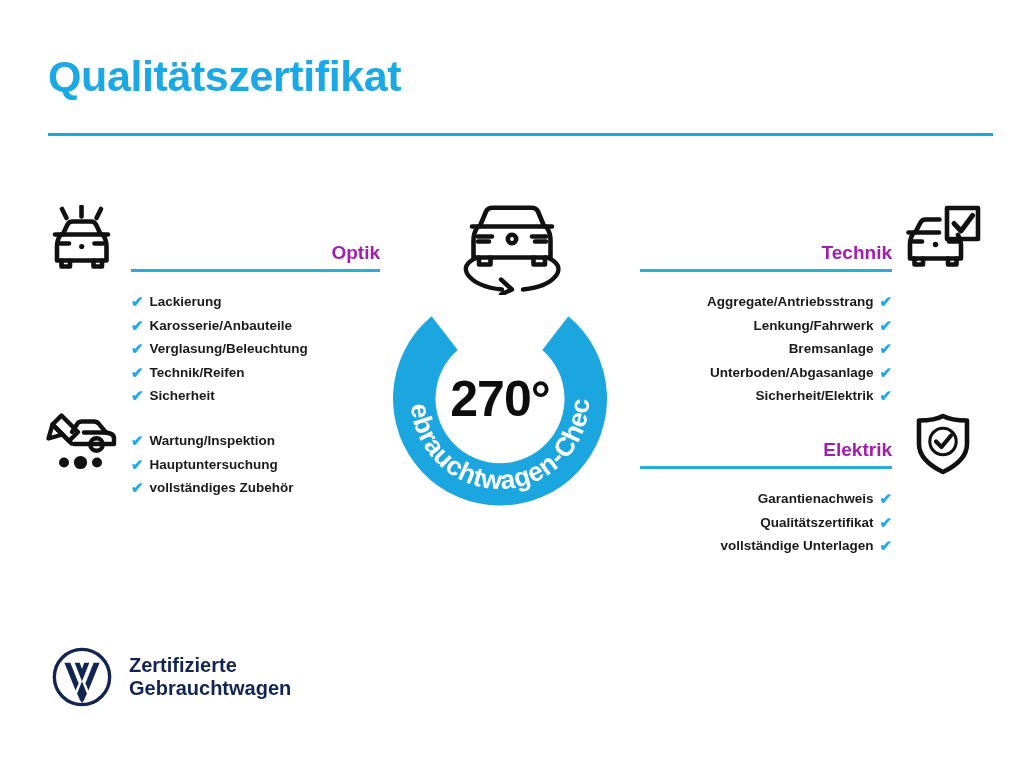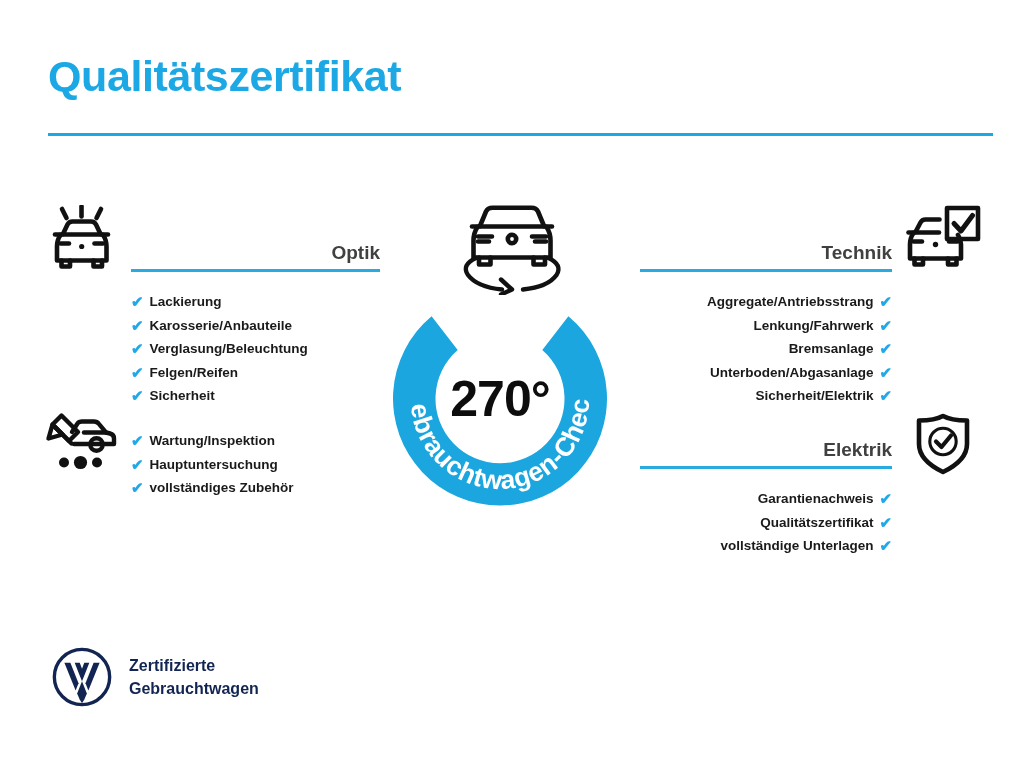--- a/index.html
+++ b/index.html
@@ -25,21 +25,21 @@
   }
 
   
   .quad { position:absolute; }
 
   .quad-head {
     position:relative; height:58px;
   }
   .quad-title {
     position:absolute; bottom:16px;
-    font-size:19px; font-weight:bold; color:#404040;
+    font-size:19px; font-weight:bold; color:#a21caf;
     white-space:nowrap;
   }
   .quad-rule {
     position:absolute; bottom:8px; left:0; right:0;
     height:3px; background:#29ABE2;
   }
 
   .quad-list { list-style:none; margin-top:10px; }
   .quad-list li {
     font-size:13.5px; font-weight:bold; color:#1a1a1a;
@@ -90,21 +90,21 @@
   }
   .car-rotate {
     position:absolute; left:455px; top:199px;
   }
 
   
   .vw-footer { position:absolute; left:52px; top:647px; display:flex; align-items:center; }
   .vw-mark { width:60px; height:60px; flex:none; }
   .vw-text {
     margin-left:17px;
-    font-size:16px; font-weight:bold; color:#122552;
+    font-size:20px; font-weight:bold; color:#122552;
     line-height:23px; white-space:nowrap;
   }
 </style>
 </head>
 <body>
 
 <div class="page">
 
   <div class="page-title">Qualitätszertifikat</div>
   <div class="title-rule"></div>
@@ -235,21 +235,21 @@
       <li>
           <span class="chk">✔</span>
           <span>Karosserie/Anbauteile</span>
         </li>
       <li>
           <span class="chk">✔</span>
           <span>Verglasung/Beleuchtung</span>
         </li>
       <li>
           <span class="chk">✔</span>
-          <span>Felgen/Reifen</span>
+          <span>Technik/Reifen</span>
         </li>
       <li>
           <span class="chk">✔</span>
           <span>Sicherheit</span>
         </li>
     </ul>
   </div>
 
   <div class="quad right" id="q-technik">
     <div class="quad-head">

